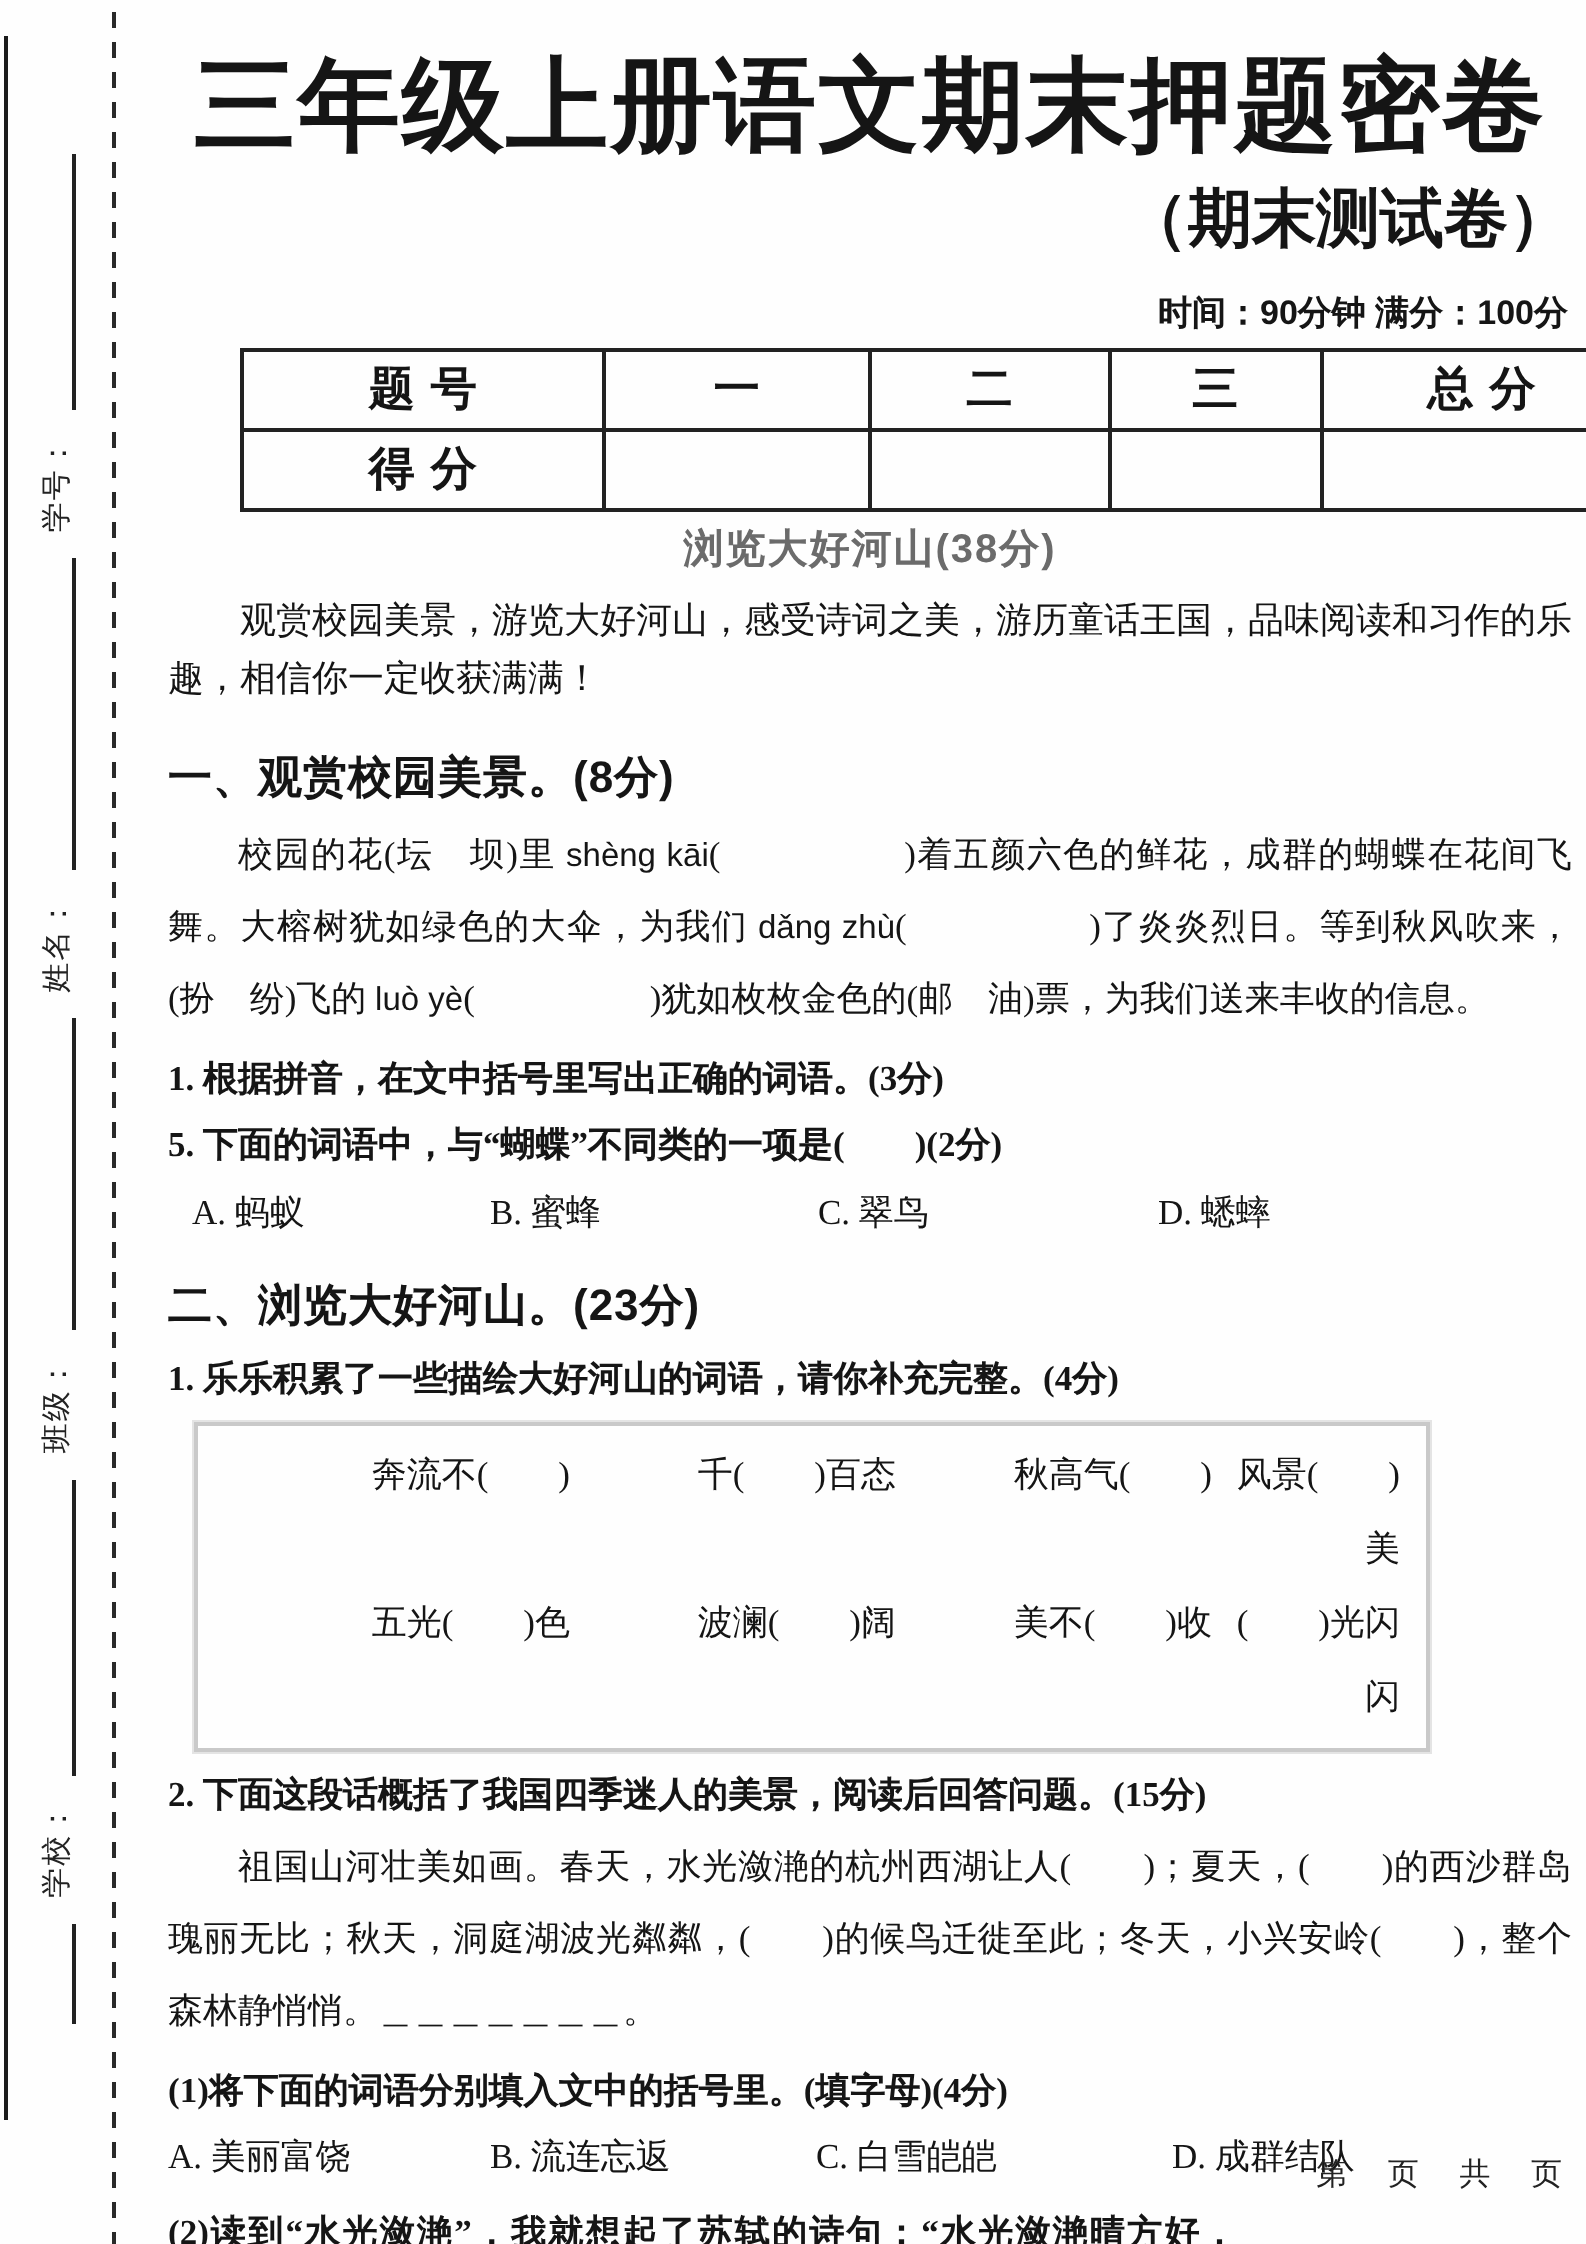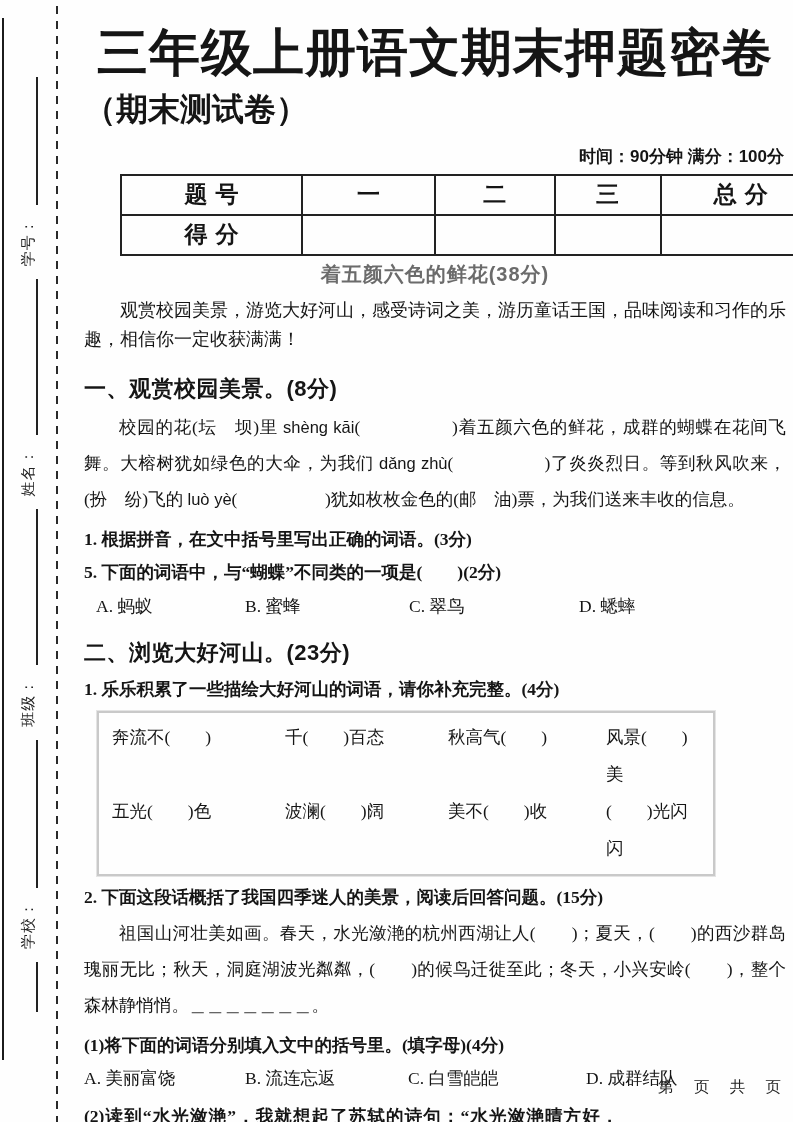--- a/index.html
+++ b/index.html
@@ -25,21 +25,21 @@
   .seal .b0{width:50px;} .seal .b1{width:148px;} .seal .b2{width:156px;}
   .seal .b3{width:156px;} .seal .b4{width:128px;}
   .seal .lbl{padding:0 2px;letter-spacing:1px;}
   
   .main{position:absolute;left:84px;top:0;width:702px;}
   .title{
     margin-top:24px;text-align:center;font-family:"Liberation Sans","DejaVu Sans",sans-serif;
     font-size:51px;font-weight:700;letter-spacing:1px;line-height:1.15;
   }
   .subtitle{
-    margin-top:5px;text-align:left;font-family:Liberation Sans, sans-serif;
+    margin-top:5px;text-align:right;font-family:Liberation Sans, sans-serif;
     font-size:32px;font-weight:800;
   }
   .meta{
     margin-top:13px;text-align:right;font-family:"Liberation Sans","DejaVu Sans",sans-serif;
     font-size:17px;font-weight:700;padding-right:2px;
   }
   table.score{border-collapse:collapse;width:100%;margin-top:6px;table-layout:fixed;margin-left:36px;}
   table.score td{border:2px solid #222;height:36px;text-align:center;vertical-align:middle;}
   table.score .hd{
     font-family:"Liberation Sans","DejaVu Sans",sans-serif;font-size:23px;font-weight:800;
@@ -64,21 +64,21 @@
   .stem{margin:10px 0 0;font-size:17.5px;font-weight:700;line-height:1.35;}
   .opts{
     display:grid;margin:9px 0 0;font-size:17.5px;
   }
   .opts-a{padding-left:12px;grid-template-columns:149px 164px 170px auto;}
   .opts-b{grid-template-columns:161px 163px 178px auto;}
   .idiom-box{
     margin:10px 0 0 13px;width:588px;border:2px solid #c9c9c9;outline:1px solid #e4e4e4;
     padding:6px 13px 8px;font-size:17.5px;
   }
-  .idiom-row{display:grid;grid-template-columns:173px 163px 158px auto;line-height:2.1;}
+  .idiom-row{display:grid;grid-template-columns:173px 163px 158px auto;line-height:2.1;text-align:right;}
   .sub-block{margin:8px 0 0;font-size:17.5px;font-weight:700;line-height:2.15;text-align:justify;}
   .footer{
     position:absolute;left:84px;width:702px;bottom:24px;text-align:right;
     font-family:"Liberation Sans","DejaVu Sans",sans-serif;font-size:15.5px;
     letter-spacing:5px;word-spacing:6px;color:#222;
   }
 </style>
 </head>
 <body>
 
@@ -116,21 +116,21 @@
     <tr>
       <td class="hd">得分</td>
       <td></td>
       <td></td>
       <td></td>
       <td></td>
     </tr>
   </tbody>
     </table>
 
-  <div class="banner">着五颜六色的鲜花(38分)</div>
+  <div class="banner">浏览大好河山(38分)</div>
 
   <p class="intro">观赏校园美景，游览大好河山，感受诗词之美，游历童话王国，品味阅读和习作的乐趣，相信你一定收获满满！</p>
 
   <div class="h-sec">一、观赏校园美景。(8分)</div>
 
   <p class="passage"><span>校园的花(坛　坝)里 </span><span class="pinyin">shèng kāi</span><span>(　　　　　)着五颜六色的鲜花，成群的蝴蝶在花间飞舞。大榕树犹如绿色的大伞，为我们 </span><span class="pinyin">dǎng zhù</span><span>(　　　　　)了炎炎烈日。等到秋风吹来，(扮　纷)飞的 </span><span class="pinyin">luò yè</span><span>(　　　　　)犹如枚枚金色的(邮　油)票，为我们送来丰收的信息。</span></p>
 
   <div class="stem">1. 根据拼音，在文中括号里写出正确的词语。(3分)</div>
   <div class="stem">5. 下面的词语中，与“蝴蝶”不同类的一项是(　　)(2分)</div>
 

